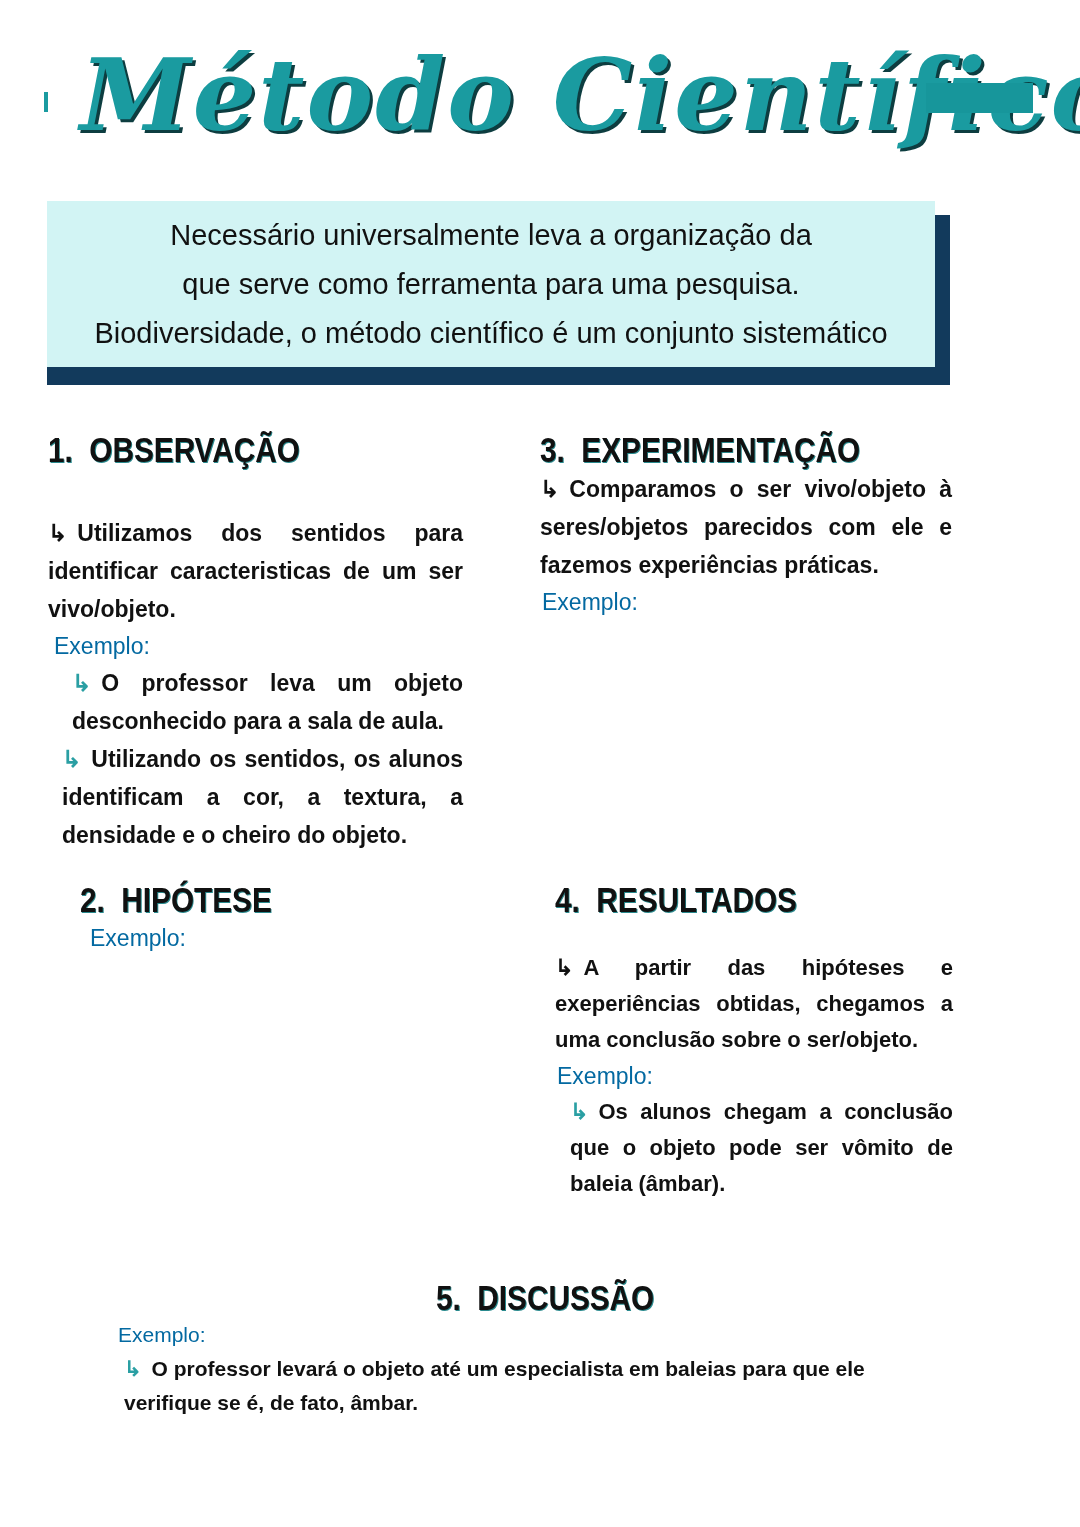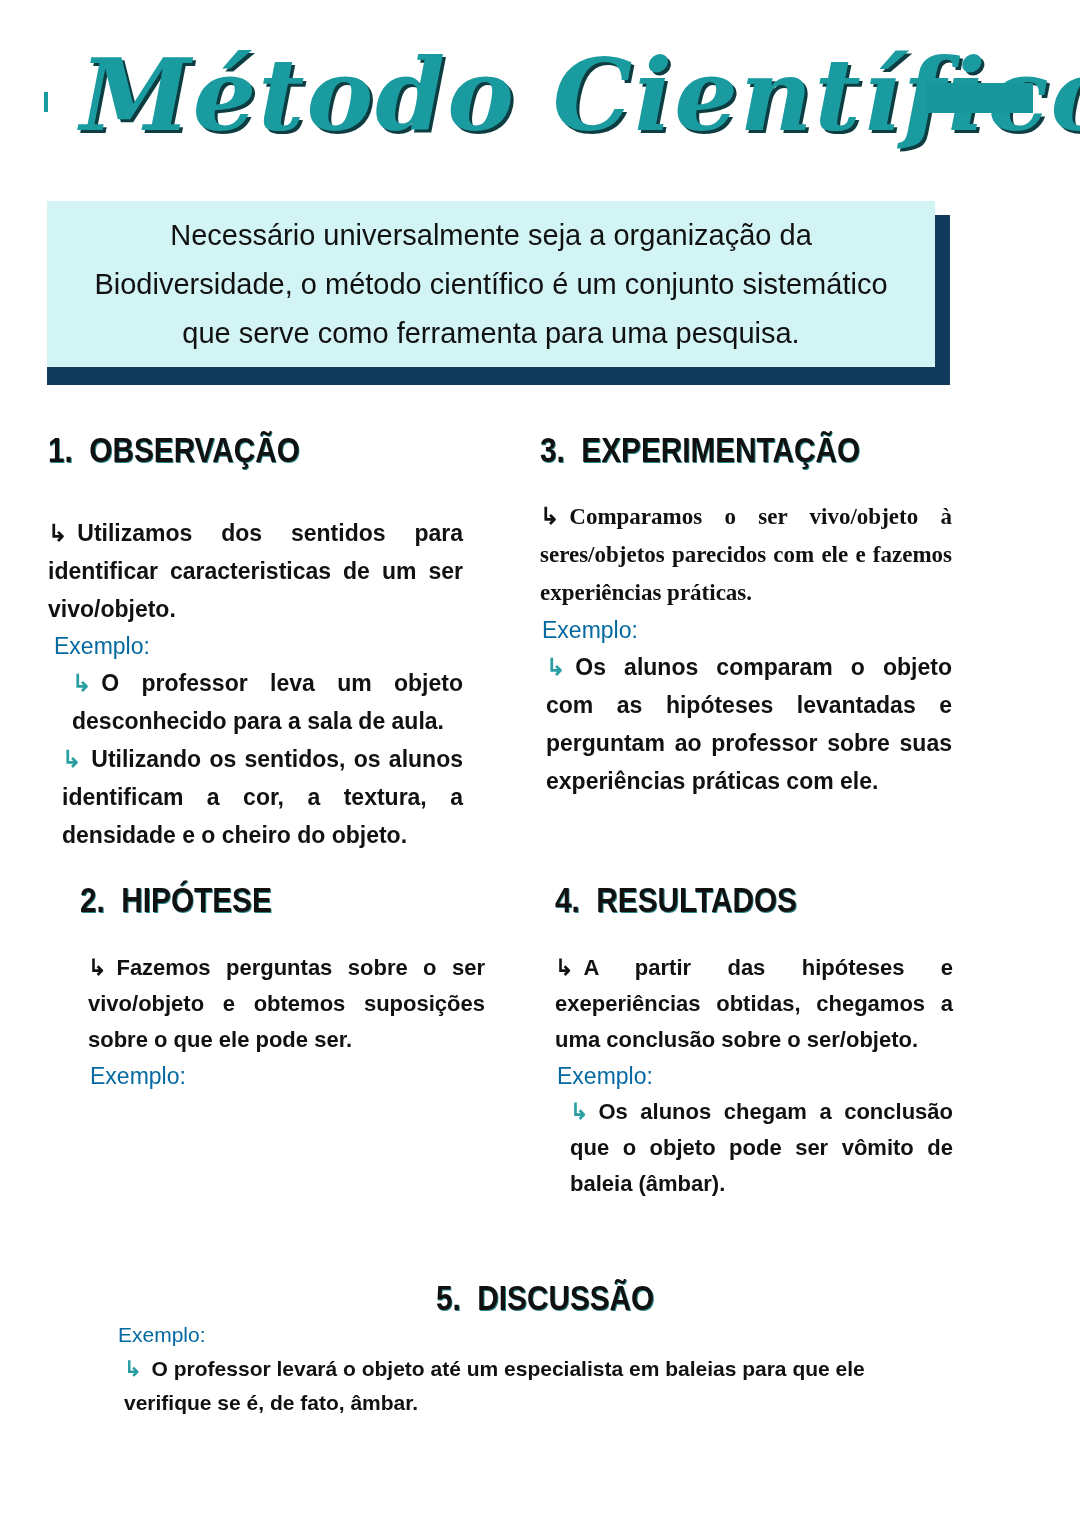--- a/index.html
+++ b/index.html
@@ -49,23 +49,23 @@
 </head>
 <body>
 
 <div class="abs title-tick"></div>
 <div class="abs title">Método Científico</div>
 <div class="abs title-bar"></div>
 
 <div class="abs banner-shadow"></div>
 <div class="abs banner">
   <div class="banner-text">
-    <div>Necessário universalmente seja a organização da</div>
+    <div>Necessário universalmente leva a organização da</div>
+    <div>que serve como ferramenta para uma pesquisa.</div>
     <div>Biodiversidade, o método científico é um conjunto sistemático</div>
-    <div>que serve como ferramenta para uma pesquisa.</div>
   </div>
 </div>
 
 <div class="abs section" style="left:48px; top:430px; width:415px;">
   <div class="heading">
     <span>1.</span>&nbsp;&nbsp;<span>OBSERVAÇÃO</span>
   </div>
   <p class="body-text" style="margin-top:44px;">
     <span class="arrow">↳</span><span>Utilizamos dos sentidos para identificar caracteristicas de um ser vivo/objeto.</span>
   </p>
@@ -75,36 +75,30 @@
   </p>
   <p class="ex-text" style="margin-left:14px;">
     <span class="arrow teal">↳</span><span>Utilizando os sentidos, os alunos identificam a cor, a textura, a densidade e o cheiro do objeto.</span>
   </p>
 </div>
 
 <div class="abs section" style="left:540px; top:430px; width:412px;">
   <div class="heading">
     <span>3.</span>&nbsp;&nbsp;<span>EXPERIMENTAÇÃO</span>
   </div>
-  <p class="body-text" style="margin-top:28px;font-family:Liberation Serif, serif;">
+  <p class="body-text" style="">
     <span class="arrow">↳</span><span>Comparamos o ser vivo/objeto à seres/objetos parecidos com ele e fazemos experiências práticas.</span>
   </p>
   <div class="exemplo" style="margin-left:2px;">Exemplo:</div>
-  <p class="ex-text" style="margin-left:6px;">
-    <span class="arrow teal">↳</span><span>Os alunos comparam o objeto com as hipóteses levantadas e perguntam ao professor sobre suas experiências práticas com ele.</span>
-  </p>
 </div>
 
 <div class="abs section" style="left:80px; top:880px; width:405px;">
   <div class="heading">
     <span>2.</span>&nbsp;&nbsp;<span>HIPÓTESE</span>
   </div>
-  <p class="body-text" style="margin-top:30px; margin-left:8px; font-size:22px; line-height:36px;">
-    <span class="arrow">↳</span><span>Fazemos perguntas sobre o ser vivo/objeto e obtemos suposições sobre o que ele pode ser.</span>
-  </p>
   <div class="exemplo" style="margin-left:10px;">Exemplo:</div>
 </div>
 
 <div class="abs section" style="left:555px; top:880px; width:398px;">
   <div class="heading">
     <span>4.</span>&nbsp;&nbsp;<span>RESULTADOS</span>
   </div>
   <p class="body-text" style="margin-top:30px; font-size:22px; line-height:36px;">
     <span class="arrow">↳</span><span>A partir das hipóteses e exeperiências obtidas, chegamos a uma conclusão sobre o ser/objeto.</span>
   </p>

